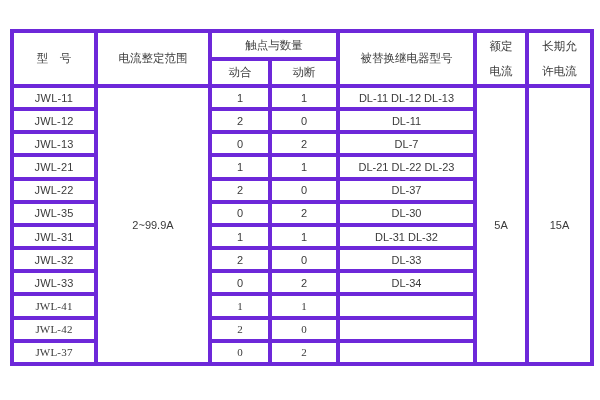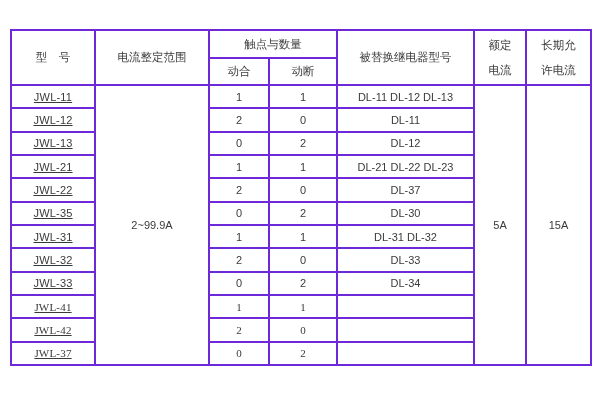--- a/index.html
+++ b/index.html
@@ -9,31 +9,31 @@
     color:#3a3a3a;
   }
   .canvas { position:relative; width:600px; height:400px; overflow:hidden; }
   table.spec {
     position:absolute; left:10px; top:29px;
     width:580px; height:337px;
     border-collapse:collapse; table-layout:fixed;
     border:2px solid #555555;
   }
   .spec th, .spec td {
-    border:2px solid #6d28d9;
+    border:4px solid #6d28d9;
     text-align:center; vertical-align:middle;
     font-weight:normal; font-size:11px; padding:0;
     overflow:hidden; white-space:nowrap;
   }
   .spec thead th { font-size:11.5px; color:#3d3d3d; }
   .spec tr.hrow1 { height:28px; }
   .spec tr.hrow2 { height:27px; }
   .twoline div { line-height:25px; }
   .serif { font-family:"Liberation Serif","DejaVu Serif",serif; }
-  .model-cell { letter-spacing:0.2px;text-decoration:underline; }
+  .model-cell { letter-spacing:0.2px; }
 </style>
 </head>
 <body>
 
 <div class="canvas">
   <table class="spec">
     <colgroup>
       <col style="width:84px">
       <col style="width:114px">
       <col style="width:60px">
@@ -75,21 +75,21 @@
         <tr>
           <td class="model-cell">JWL-12</td>
           <td>2</td>
           <td>0</td>
           <td>DL-11</td>
         </tr>
         <tr>
           <td class="model-cell">JWL-13</td>
           <td>0</td>
           <td>2</td>
-          <td>DL-12</td>
+          <td>DL-7</td>
         </tr>
         <tr>
           <td class="model-cell">JWL-21</td>
           <td>1</td>
           <td>1</td>
           <td>DL-21 DL-22 DL-23</td>
         </tr>
         <tr>
           <td class="model-cell">JWL-22</td>
           <td>2</td>

